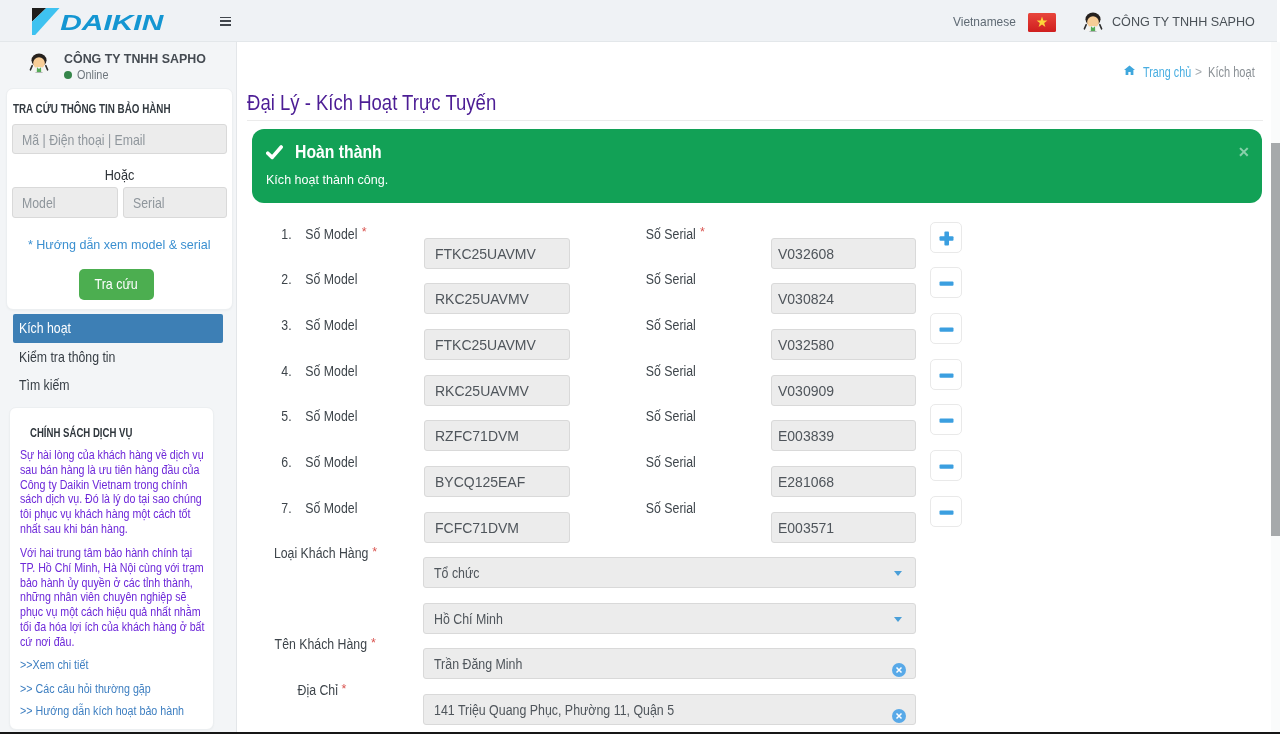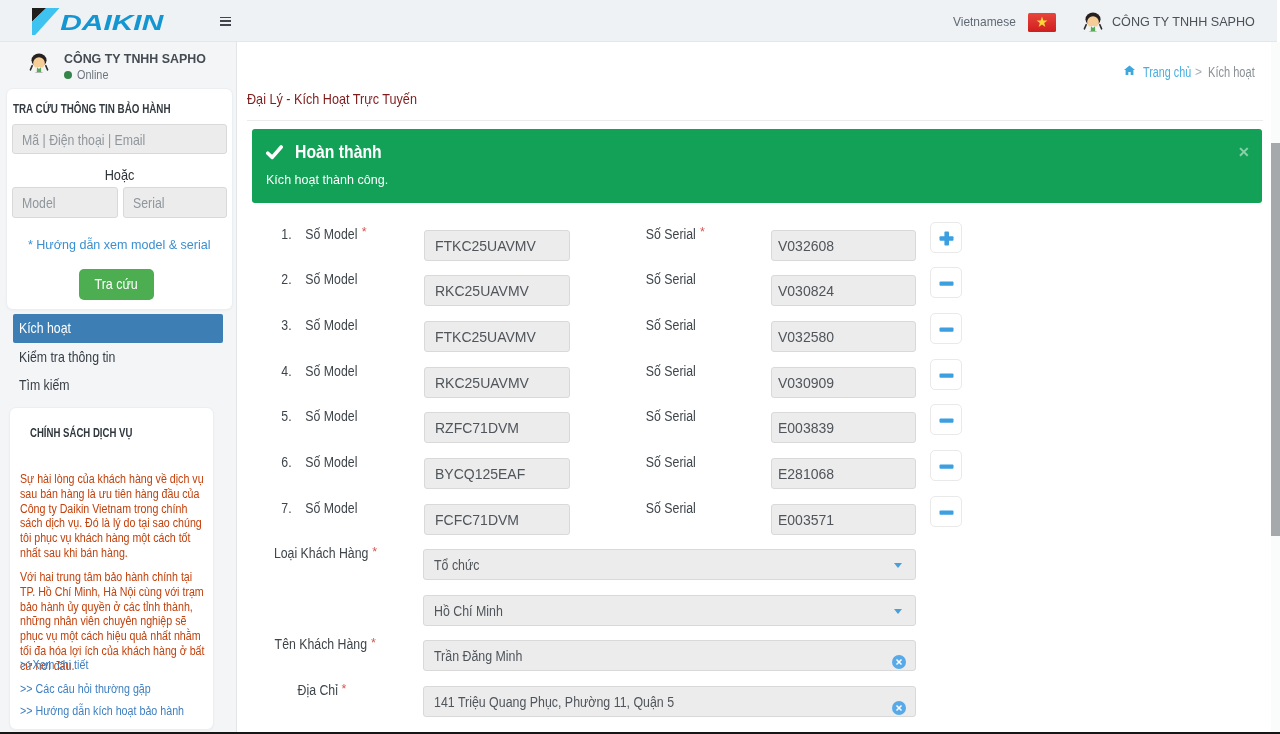--- a/index.html
+++ b/index.html
@@ -31,38 +31,38 @@
 #c1-hoac { position:absolute; left:0; top:77px; width:225px; text-align:center; font-size:15px; color:#2e3338; }
 #c1-im { left:5px; top:98px; width:106px; height:31px; line-height:30px; }
 #c1-is { left:116px; top:98px; width:104px; height:31px; line-height:30px; }
 #c1-link { position:absolute; left:0; top:148px; width:225px; text-align:center; font-size:13.5px; color:#3a8fd0; }
 #c1-btn { position:absolute; left:72px; top:180px; width:75px; height:31px; background:#4cae50; border-radius:5px; color:#fff; font-size:14.5px; text-align:center; line-height:31px; }
 #menu { position:absolute; left:13px; top:272px; width:210px; }
 .mi { height:28.5px; line-height:28.5px; padding-left:6px; font-size:15px; color:#363d44; }
 .mi.act { background:#3d7fb5; color:#fff; border-radius:2px; }
 #card2 { left:9px; top:365px; width:205px; height:323px; }
 #c2-title { position:absolute; left:20px; top:18px; font-size:12px; font-weight:bold; color:#30373d; }
-.c2p { position:absolute; left:10px; font-size:12.3px; line-height:14.82px; color:#c2410c; white-space:nowrap;margin-top:24px; }
+.c2p { position:absolute; left:10px; font-size:12.3px; line-height:14.82px; color:#6d28d9; white-space:nowrap; }
 .c2l { position:absolute; left:10px; font-size:12.3px; color:#3e7fc1; white-space:nowrap; }
 
 
 .bc { position:absolute; font-size:14px; }
-#h1 { position:absolute; left:247px; top:90px; font-size:15px; color:#7f1d1d; }
+#h1 { position:absolute; left:247px; top:90px; font-size:22px; color:#4c1d95; }
 #hrule { position:absolute; left:247px; top:120px; width:1016px; border-top:1px solid #ebebeb; }
-#alert { position:absolute; left:252px; top:129px; width:1010px; height:74px; background:#12a156; border-radius:3px; color:#fff; }
+#alert { position:absolute; left:252px; top:129px; width:1010px; height:74px; background:#12a156; border-radius:12px; color:#fff; }
 #al-t { position:absolute; left:43px; top:12px; font-size:19px; font-weight:bold; }
 #al-s { position:absolute; left:14px; top:43px; font-size:13.5px; }
 #al-x { position:absolute; left:986px; top:14.5px; font-size:14px; font-weight:bold; color:rgba(255,255,255,.5); }
 
 .row { position:absolute; height:31px; }
 .lb { position:absolute; top:0; height:31px; line-height:24px; font-size:14px; color:#3e454b; text-align:center; }
 .lb .in { display:inline-block; transform:scaleX(.88); transform-origin:100% 50%; white-space:nowrap; }
 .st { color:#d9534f; display:inline-block; width:5px; margin-left:4px; position:relative; top:-2.5px; font-size:12.5px; }
 .hid { visibility:hidden; }
-.fi { position:absolute; top:8px; height:31px; line-height:30px; background:#ececec; border:1px solid #d9d9d9; border-radius:3px; font-size:14px; color:#4f555b; padding-left:10px; white-space:nowrap; }
+.fi { position:absolute; top:16px; height:31px; line-height:30px; background:#ececec; border:1px solid #d9d9d9; border-radius:3px; font-size:14px; color:#4f555b; padding-left:10px; white-space:nowrap; }
 .ml { left:240px; width:158px; }
 .sl { left:600px; width:144px; }
 .mi1 { left:424px; width:146px; }
 .si { left:771px; width:145px; padding-left:6px; }
 .wi { left:423px; width:493px; }
 .btn { position:absolute; left:930px; top:0; width:32px; height:31px; background:#fff; border:1px solid #e9e9e9; border-radius:5px; }
 .btn svg { position:absolute; left:8px; top:8px; }
 .caret { position:absolute; right:13px; top:13px; width:0; height:0; border-left:4.5px solid transparent; border-right:4.5px solid transparent; border-top:5.5px solid #4a9fd8; }
 .clr { position:absolute; right:9px; top:8px; }
 

